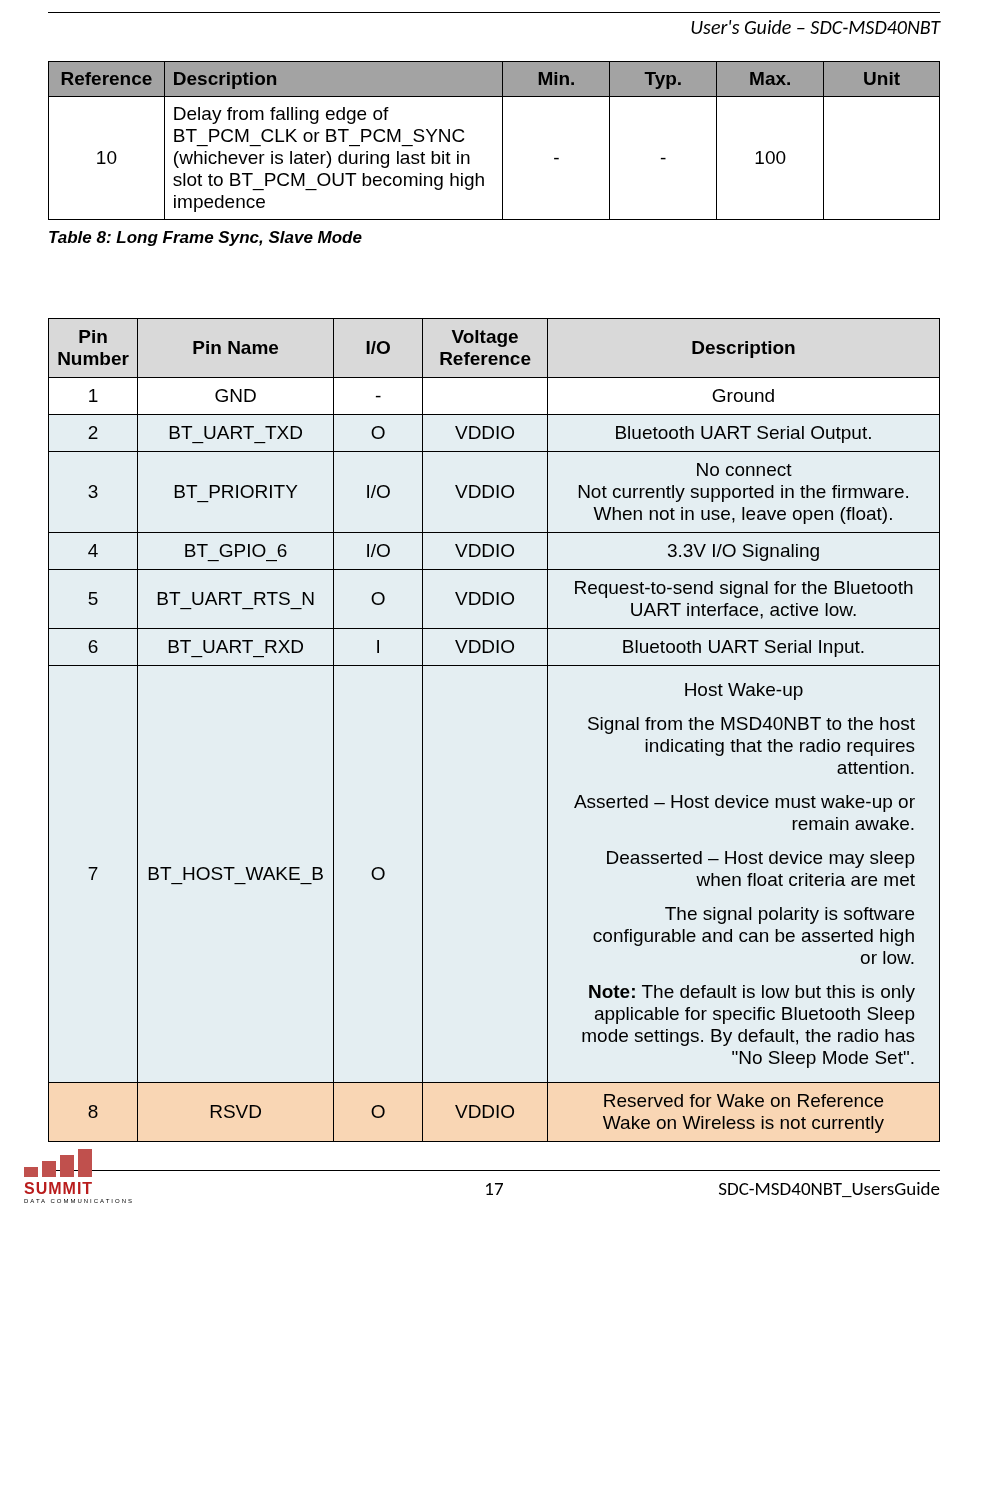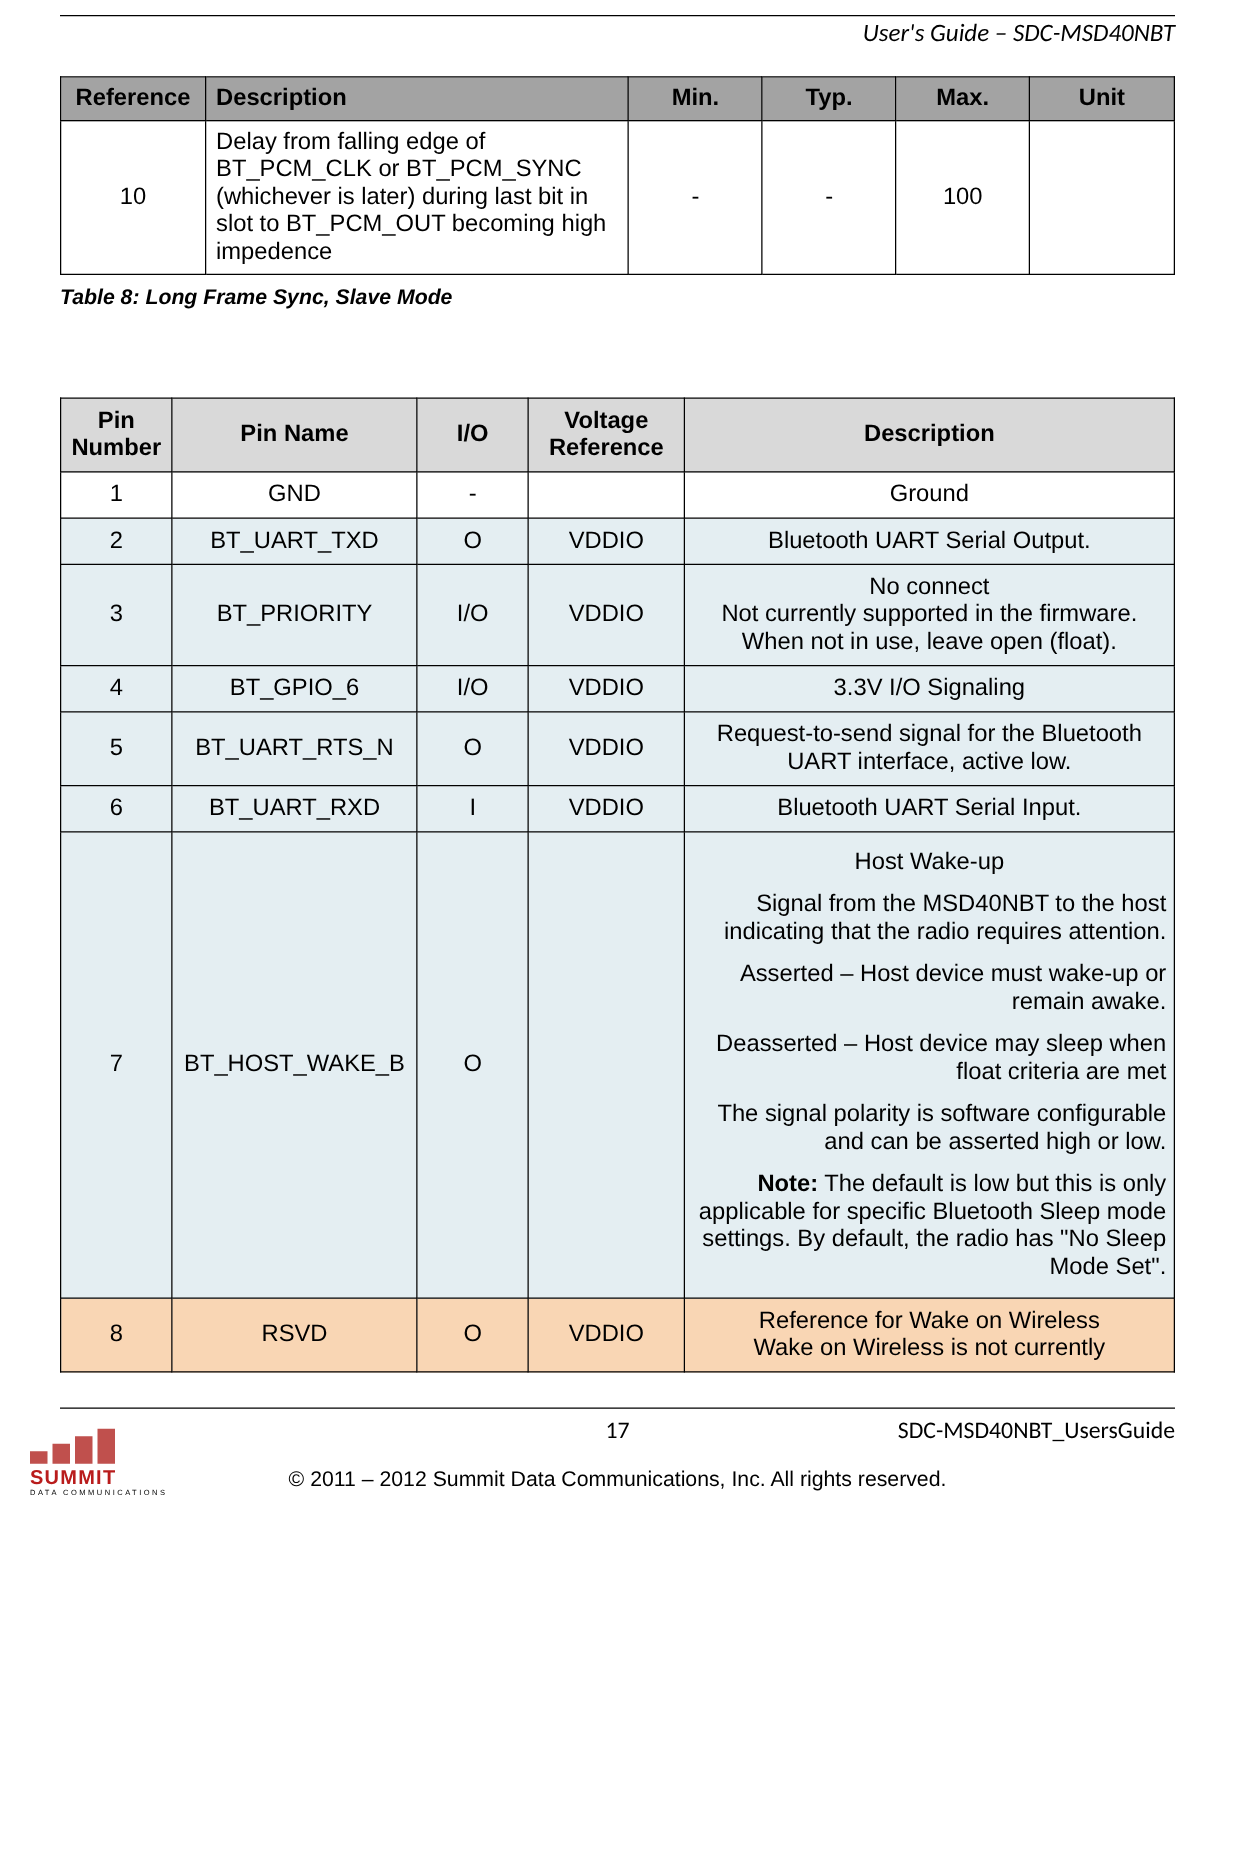--- a/index.html
+++ b/index.html
@@ -105,21 +105,21 @@
   .pcol-num  { width: 10%; }
   .pcol-name { width: 22%; }
   .pcol-io   { width: 10%; }
   .pcol-vref { width: 14%; }
   .pcol-desc { width: 44%; }
 
   table.pins tr.bt-row td { background: #e4eef2; }
   table.pins tr.wifi-row td { background: #f9d6b4; }
 
   .multi-para { text-align: center; }
-  .multi-para p { margin: 6px 0; }
+  .multi-para p { margin: 6px 18px; }
   .multi-para .para-gap { margin-top: 12px; text-align: right; }
 
   
   .footer-hr {
     border-top: 1px solid #000;
     margin-top: 28px;
     margin-bottom: 6px;
   }
   .footer-row {
     display: flex;
@@ -295,34 +295,33 @@
             <b>Note:</b><span> The default is low but this is only applicable for specific Bluetooth Sleep mode settings. By default, the radio has "No Sleep Mode Set".</span>
           </p>
         </td>
       </tr>
       <tr class="wifi-row">
         <td>8</td>
         <td>RSVD</td>
         <td>O</td>
         <td>VDDIO</td>
         <td>
-          <span>Reference for Wake on Wireless</span><br>
+          <span>Reserved for Wake on Reference</span><br>
           <span>Wake on Wireless is not currently</span>
         </td>
       </tr>
     </tbody>
   </table>
 
   <div class="footer-hr"></div>
   <div class="footer-row">
     <div class="footer-left"></div>
     <div class="footer-center">17</div>
     <div class="footer-right">SDC-MSD40NBT_UsersGuide</div>
   </div>
-  <div class="copyright">© 2011 – 2012 Summit Data Communications, Inc. All rights reserved.</div>
 
   <div class="logo">
     <div class="bars">
       <span class="b1"></span>
         <span class="b2"></span>
         <span class="b3"></span>
         <span class="b4"></span>
     </div>
     <div class="word">SUMMIT</div>
     <div class="sub">DATA  COMMUNICATIONS</div>

